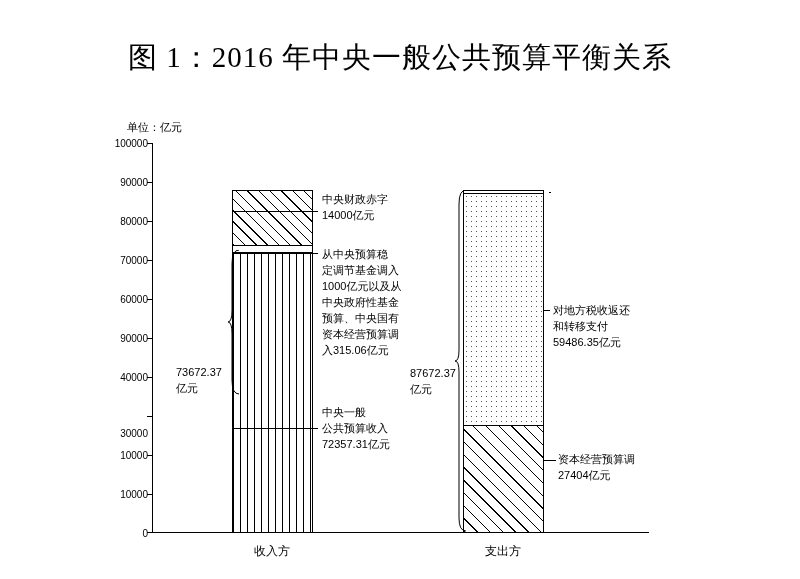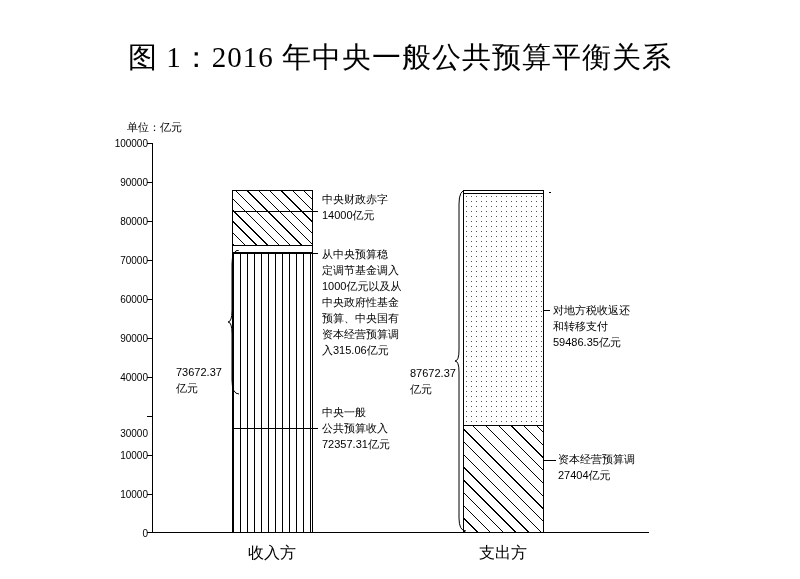--- a/index.html
+++ b/index.html
@@ -89,21 +89,21 @@
   
   .seg-cross{
     background-color:#ffffff;
     background-image:
       repeating-linear-gradient(45deg,#000 0px,#000 1px,#fff 1px,#fff 9px),
       repeating-linear-gradient(-45deg,#000 0px,#000 1px,#fff 1px,#fff 9px);
   }
 
   .cat-label{
     position:absolute;
-    font-size:16px;
+    font-size:12px;
     white-space:nowrap;
     transform:translateX(-50%);
   }
 
   
   .anno{
     position:absolute;
     font-size:11px;
     line-height:1.45;
     white-space:pre-line;

